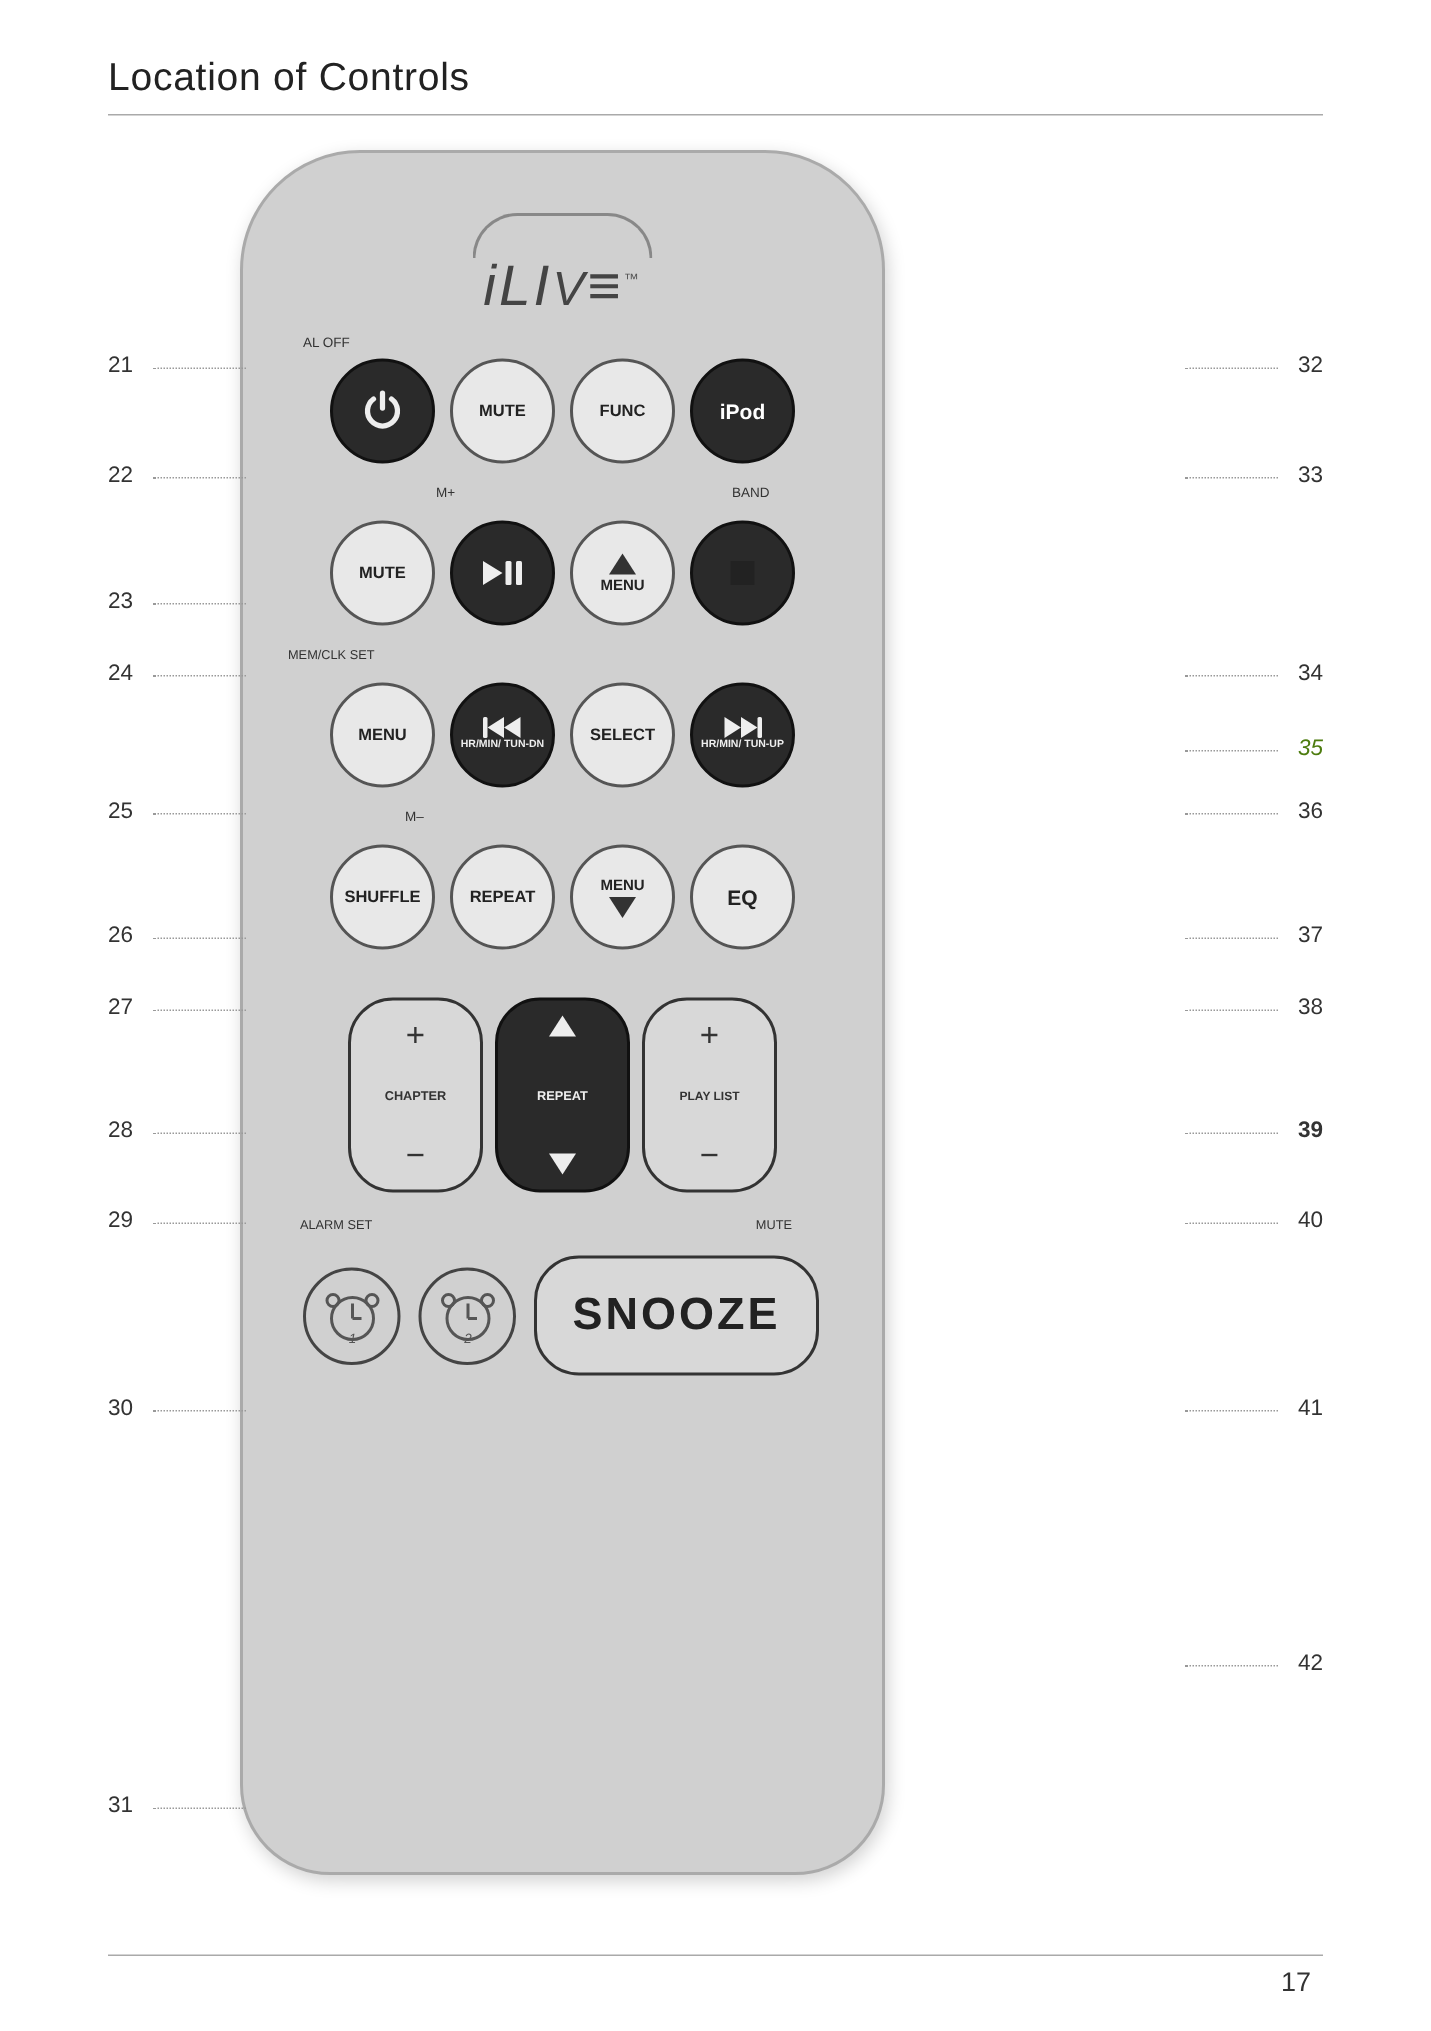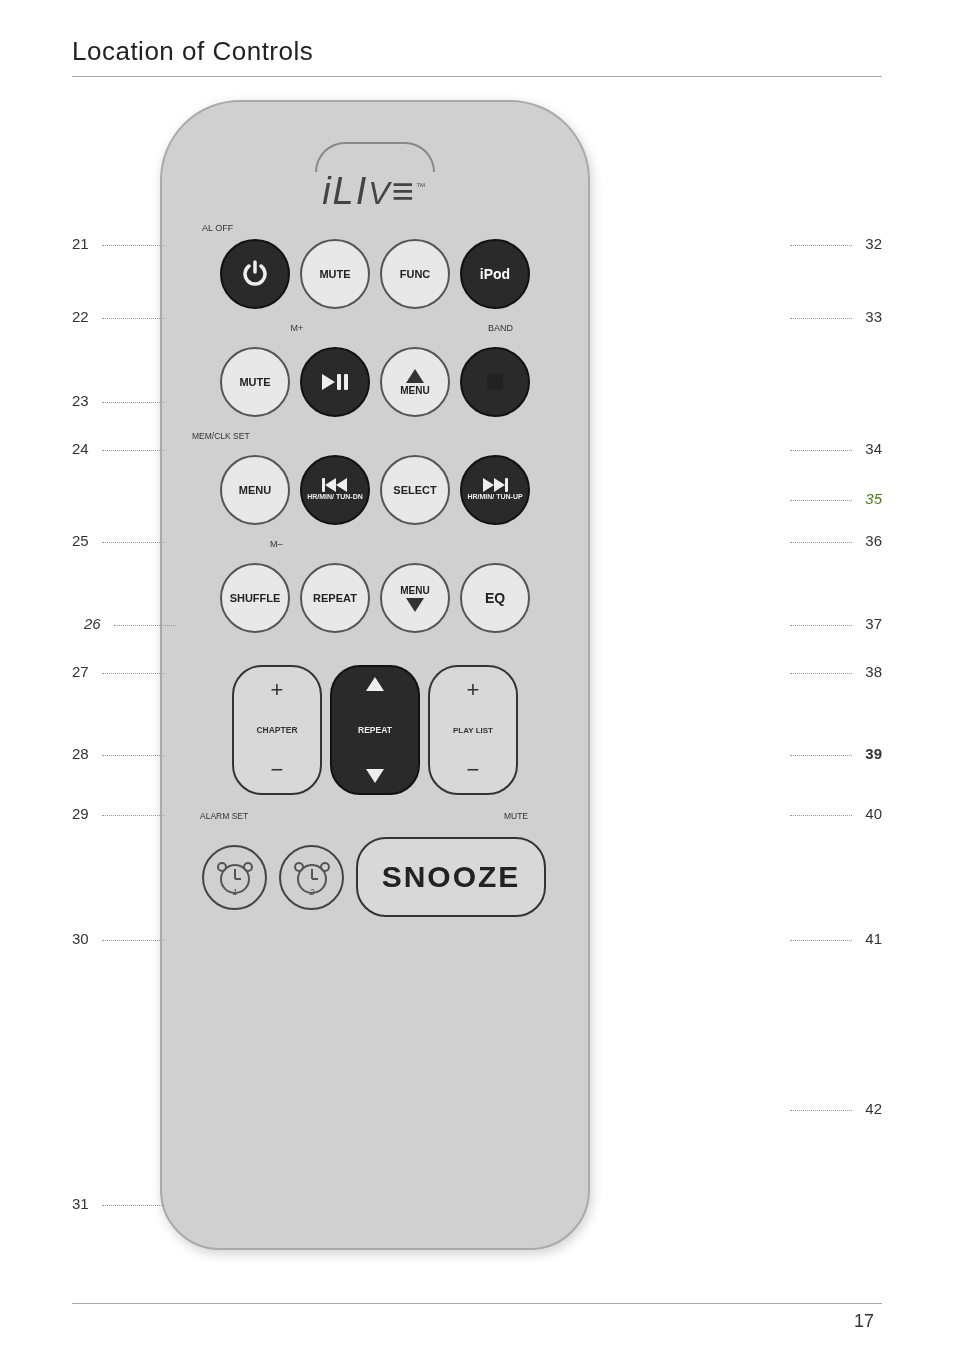--- a/index.html
+++ b/index.html
@@ -474,21 +474,21 @@
 <div style="position:absolute; left:72px; top:440px;">
   <span style="font-size:15px;color:#333;">24</span>
   <div style="position:absolute; top:10px; left:30px; width:62px; border-top:1.5px dotted #999;"></div>
 </div>
 
 <div style="position:absolute; left:72px; top:532px;">
   <span style="font-size:15px;color:#333;">25</span>
   <div style="position:absolute; top:10px; left:30px; width:62px; border-top:1.5px dotted #999;"></div>
 </div>
 
-<div style="position:absolute; left:84px; top:615px;font-style:italic;">
+<div style="position:absolute; left:72px; top:615px;">
   <span style="font-size:15px;color:#333;">26</span>
   <div style="position:absolute; top:10px; left:30px; width:62px; border-top:1.5px dotted #999;"></div>
 </div>
 
 <div style="position:absolute; left:72px; top:663px;">
   <span style="font-size:15px;color:#333;">27</span>
   <div style="position:absolute; top:10px; left:30px; width:62px; border-top:1.5px dotted #999;"></div>
 </div>
 
 <div style="position:absolute; left:72px; top:745px;">

